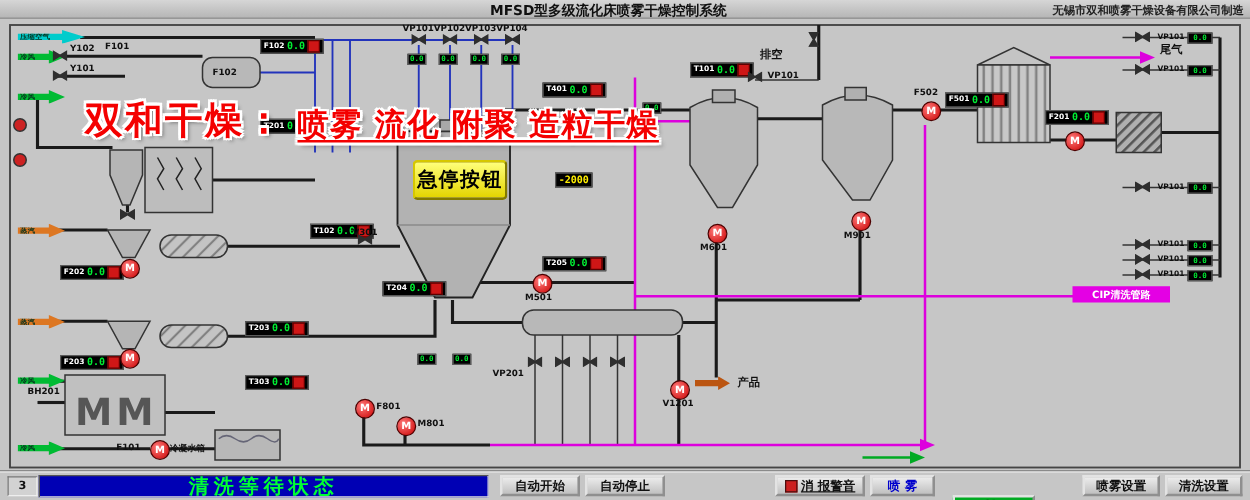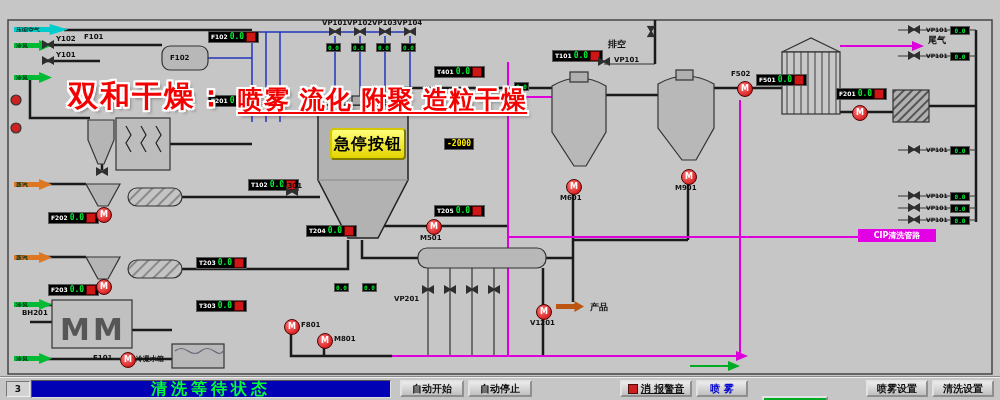--- a/index.html
+++ b/index.html
@@ -352,20 +352,24 @@
     </div>
 
   <div id="estop">急停按钮</div>
   <div id="banner">CIP清洗管路</div>
 
   <div id="wm">
     <span class="wm-brand">双和干燥：</span>
     <span class="wm-slogan">喷雾 流化 附聚 造粒干燥</span>
   </div>
 
+  <div id="titlebar">
+    <span class="title">MFSD型多级流化床喷雾干燥控制系统</span>
+    <span class="manufacturer">无锡市双和喷雾干燥设备有限公司制造</span>
+  </div>
 
   <div id="statusbar">
     <div class="counter">3</div>
     <div class="statusfield">清洗等待状态</div>
   <button class="btn" style="left: 400px; width: 64px;">
         <span>自动开始</span>
       </button>
       <button class="btn" style="left: 468px; width: 64px;">
         <span>自动停止</span>
       </button>

